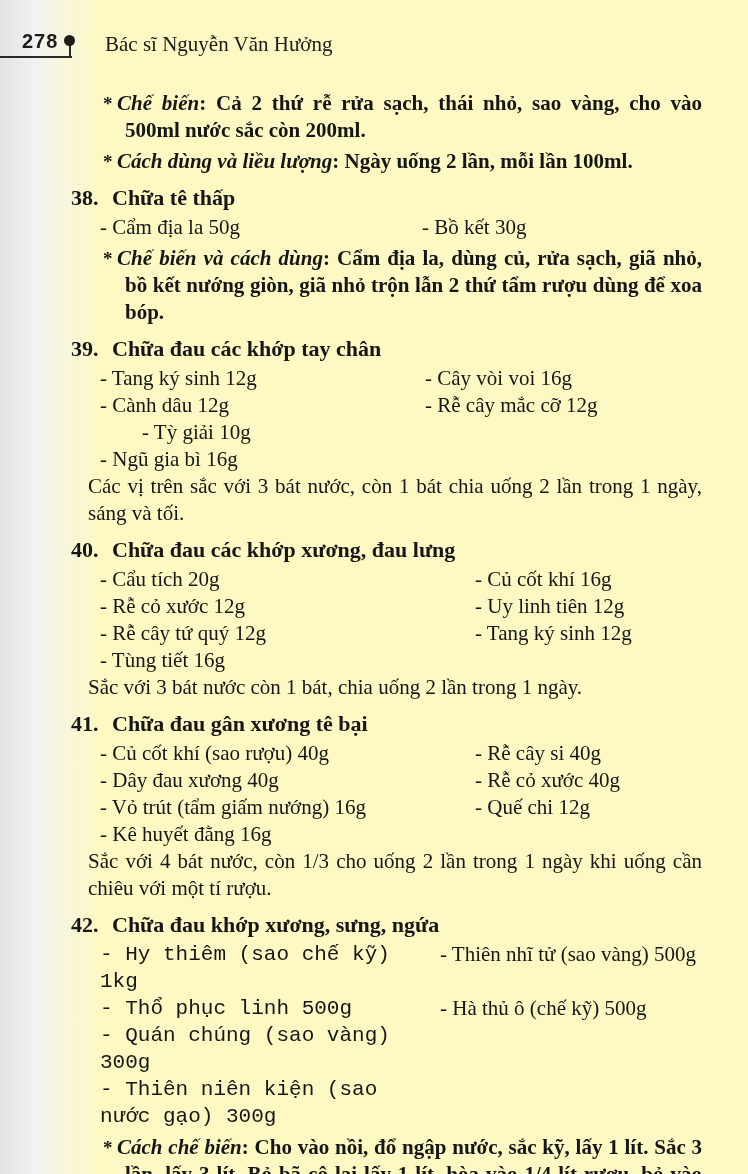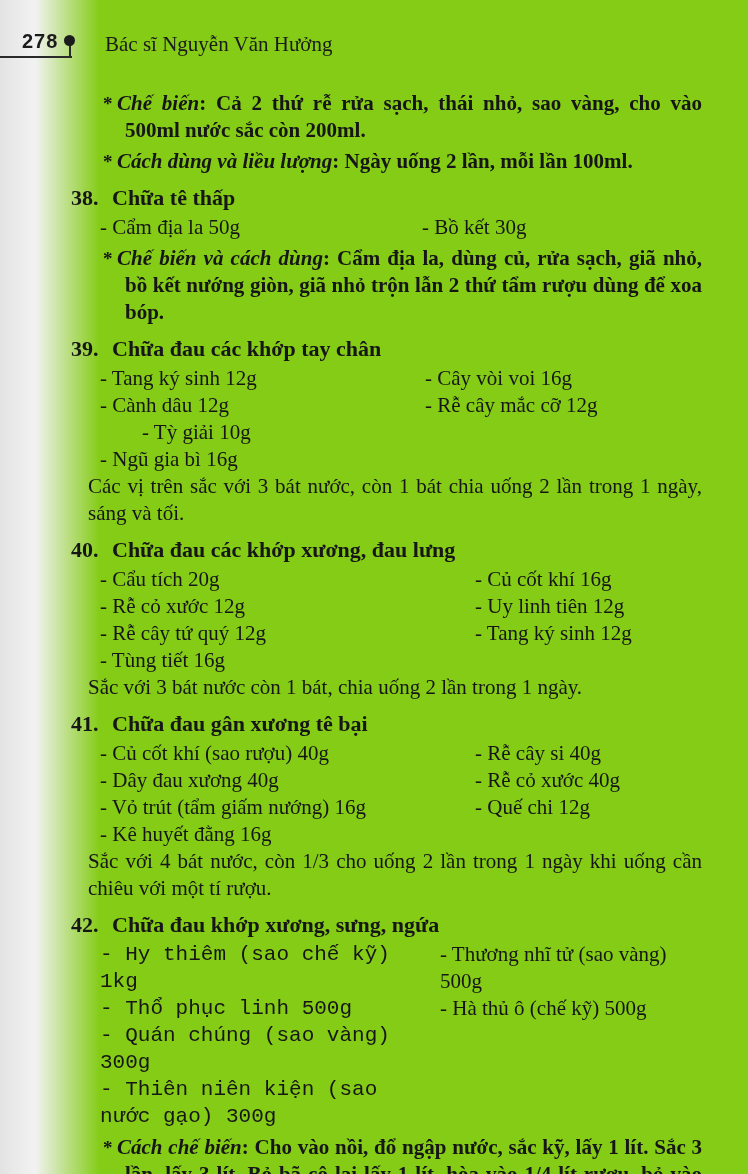--- a/index.html
+++ b/index.html
@@ -1,19 +1,19 @@
 <!DOCTYPE html>
 <html lang="vi"><head>
 <meta charset="utf-8">
 <style>
   html,body{margin:0;padding:0;background:#ffffff;}
   .page{
     position:relative;
     width:748px;height:1174px;
-    background:#84cc16;
+    background:#fef9c3;
     overflow:hidden;
     font-family:"Liberation Serif","DejaVu Serif",serif;
     color:#161616;
   }
   .edge-shade{
     position:absolute;left:0;top:0;width:100px;height:100%;
     background:linear-gradient(90deg,#e3e3e3 0%,#f2f2f2 35%,rgba(255,255,255,0) 100%);
     pointer-events:none;
   }
   
@@ -169,21 +169,21 @@
     </div>
 
     <div class="section s42">
       <div class="heading">
         <span class="hnum">42.</span>
         <span class="htitle">Chữa đau khớp xương, sưng, ngứa</span>
       </div>
       <div class="rows">
         <div class="row">
           <span class="cl">- Hy thiêm (sao chế kỹ) 1kg</span>
-          <span class="cr">- Thương nhĩ tử (sao vàng) 500g</span>
+          <span class="cr">- Thiên nhĩ tử (sao vàng) 500g</span>
         </div>
         <div class="row">
           <span class="cl">- Thổ phục linh 500g</span>
           <span class="cr">- Hà thủ ô (chế kỹ) 500g</span>
         </div>
         <div class="row">
           <span class="cl">- Quán chúng (sao vàng) 300g</span>
           <span class="cr"></span>
         </div>
         <div class="row">

